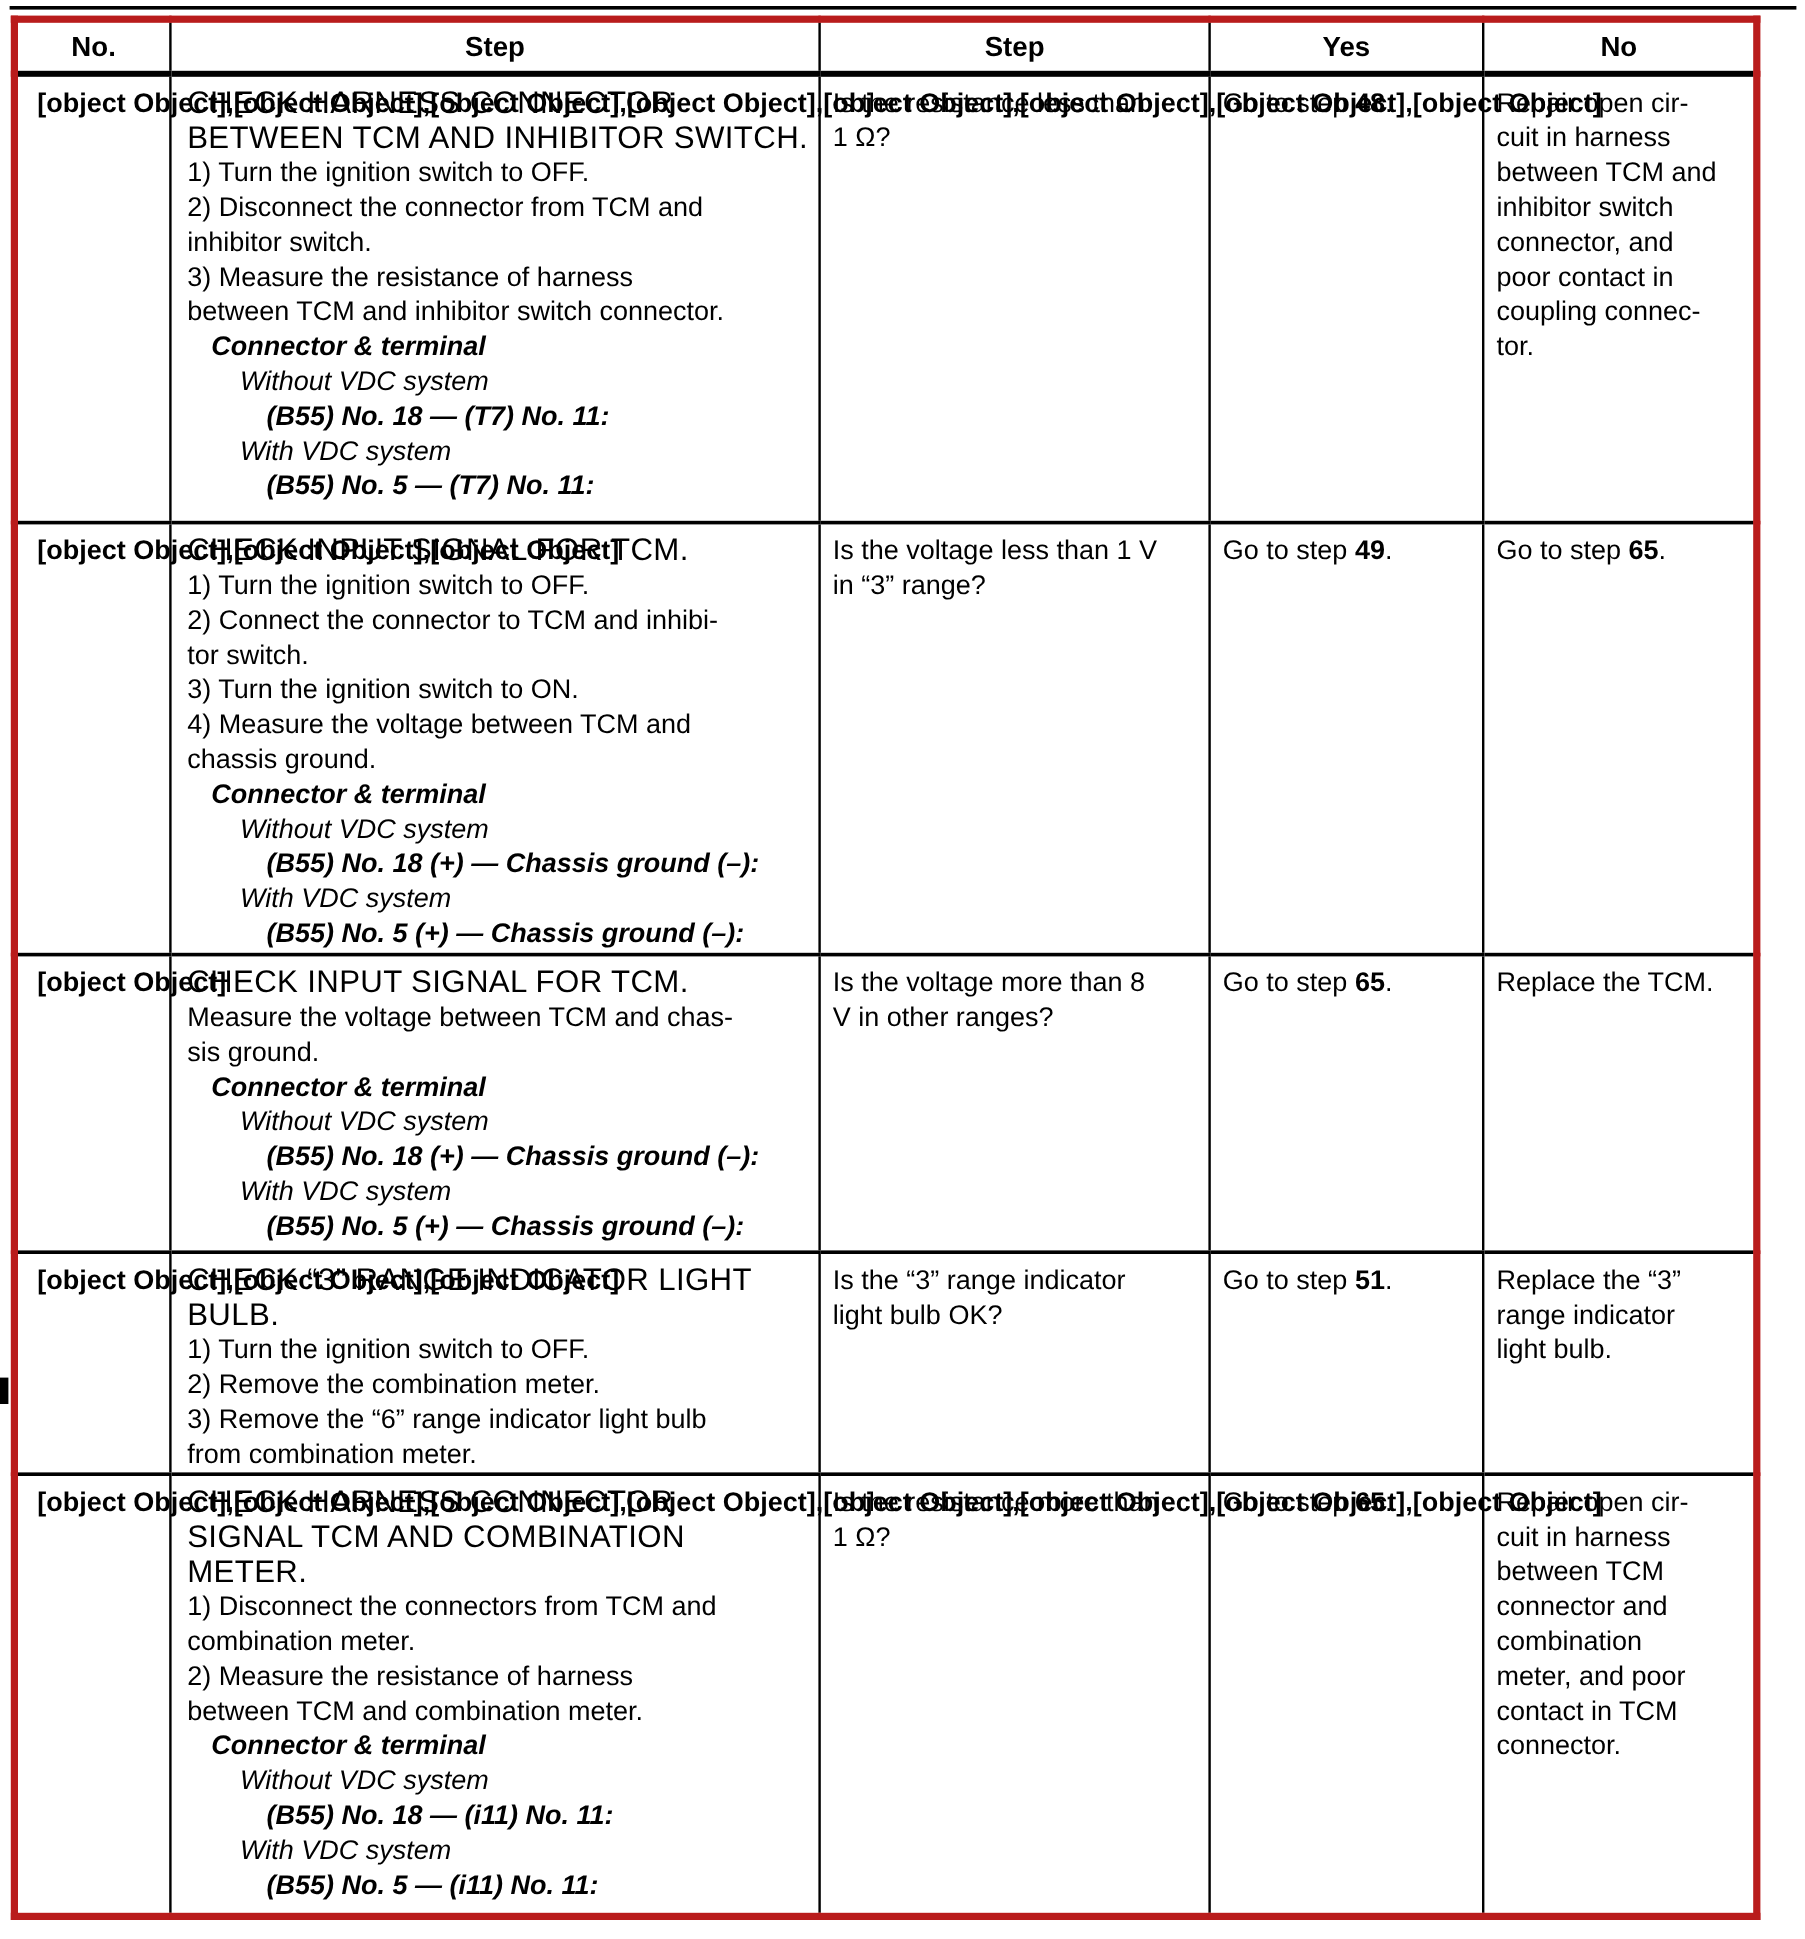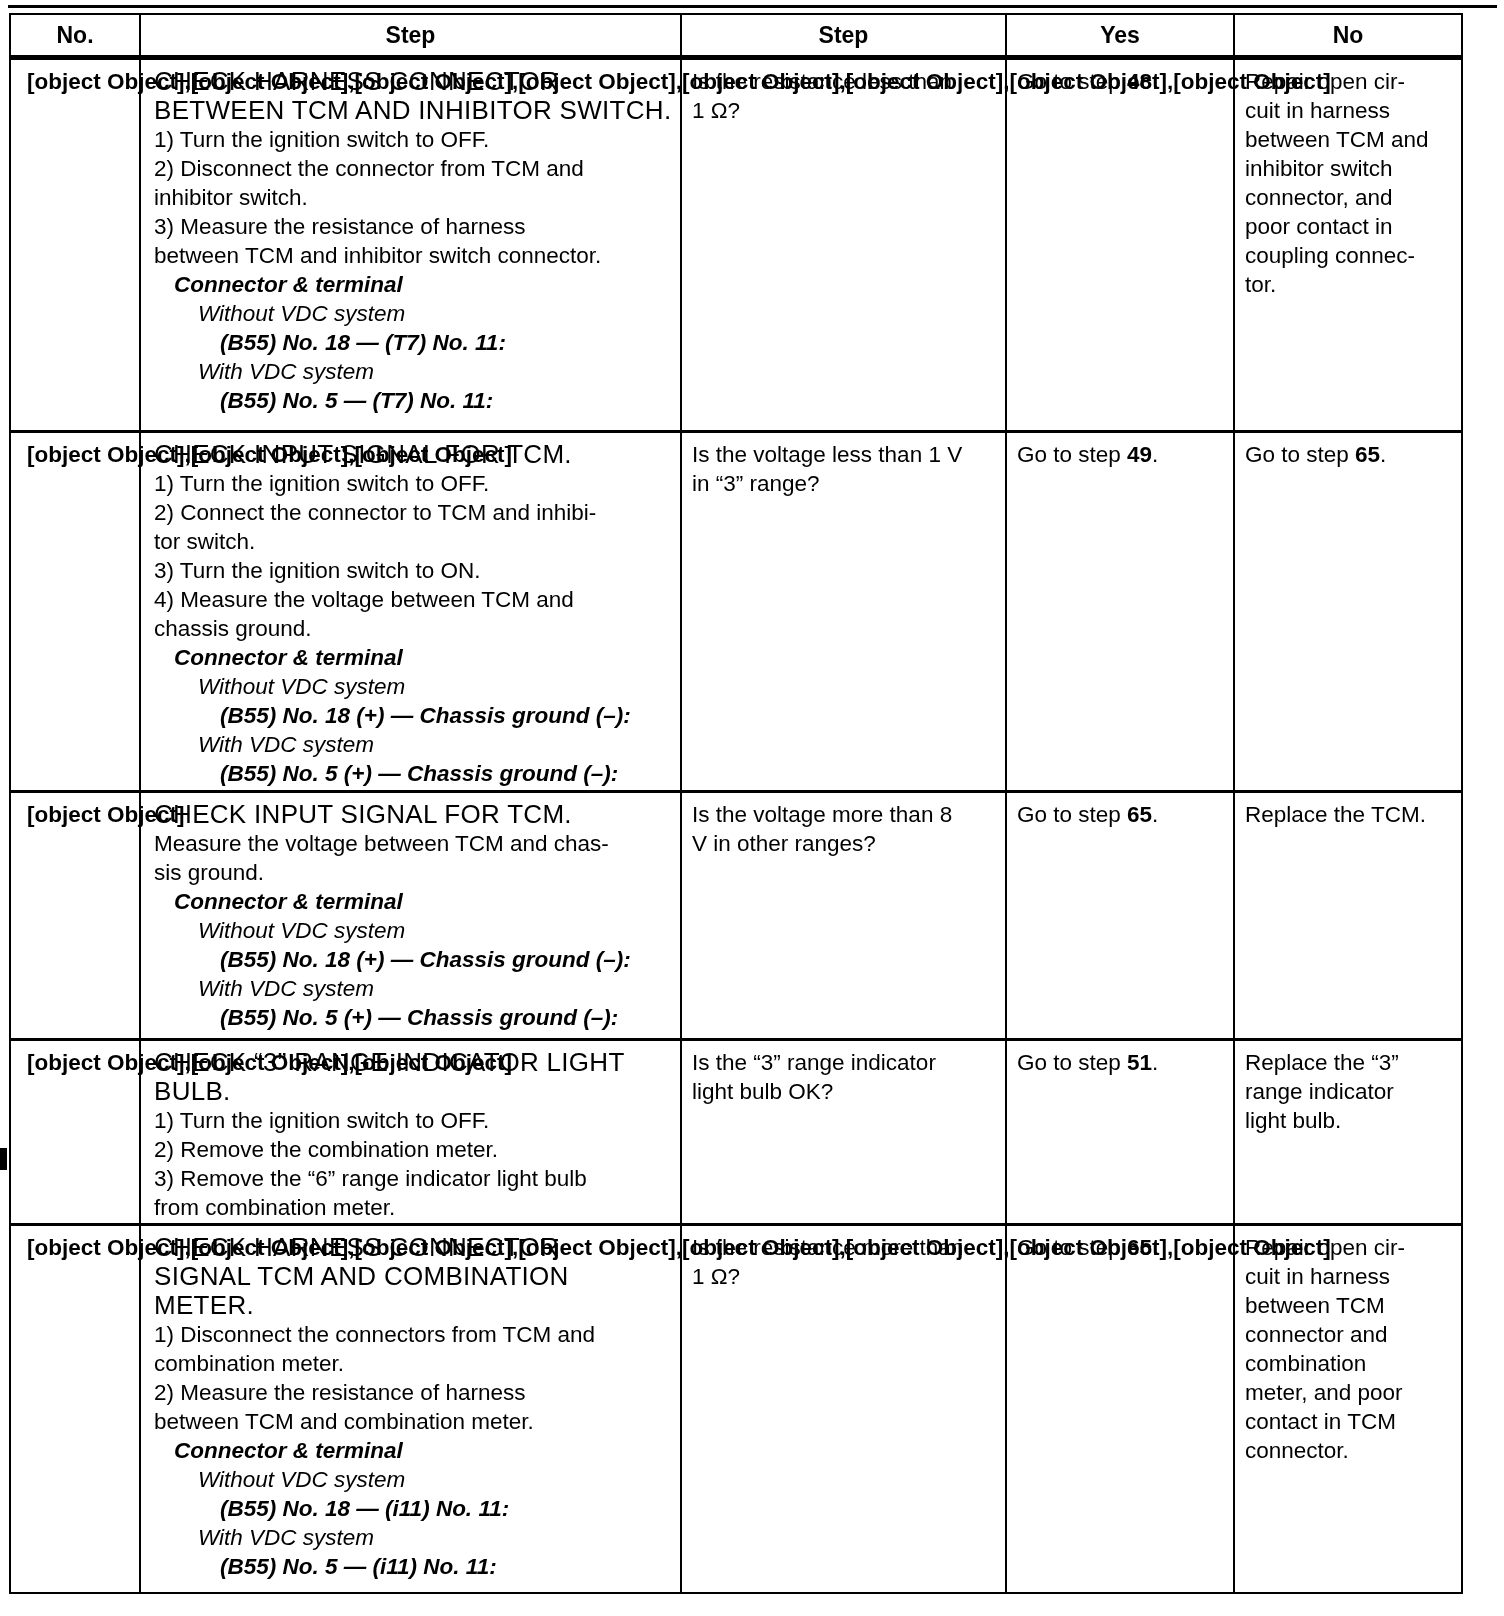--- a/index.html
+++ b/index.html
@@ -16,21 +16,21 @@
     width: 1489px; height: 3px; background: #000;
   }
   .tick {
     position: absolute; left: 0; top: 1148px;
     width: 7px; height: 22px; background: #000;
   }
   table.diag {
     position: absolute; top: 13px; left: 9px;
     width: 1452px;
     border-collapse: collapse; table-layout: fixed;
-    border: 2px solid #b91c1c;
+    border: 6px solid #b91c1c;
   }
   col.w-no    { width: 130px; }
   col.w-step  { width: 541px; }
   col.w-check { width: 325px; }
   col.w-yes   { width: 228px; }
   col.w-nores { width: 228px; }
   th {
     border: 2px solid #000;
     border-bottom: 5px solid #000;
     height: 40px;

